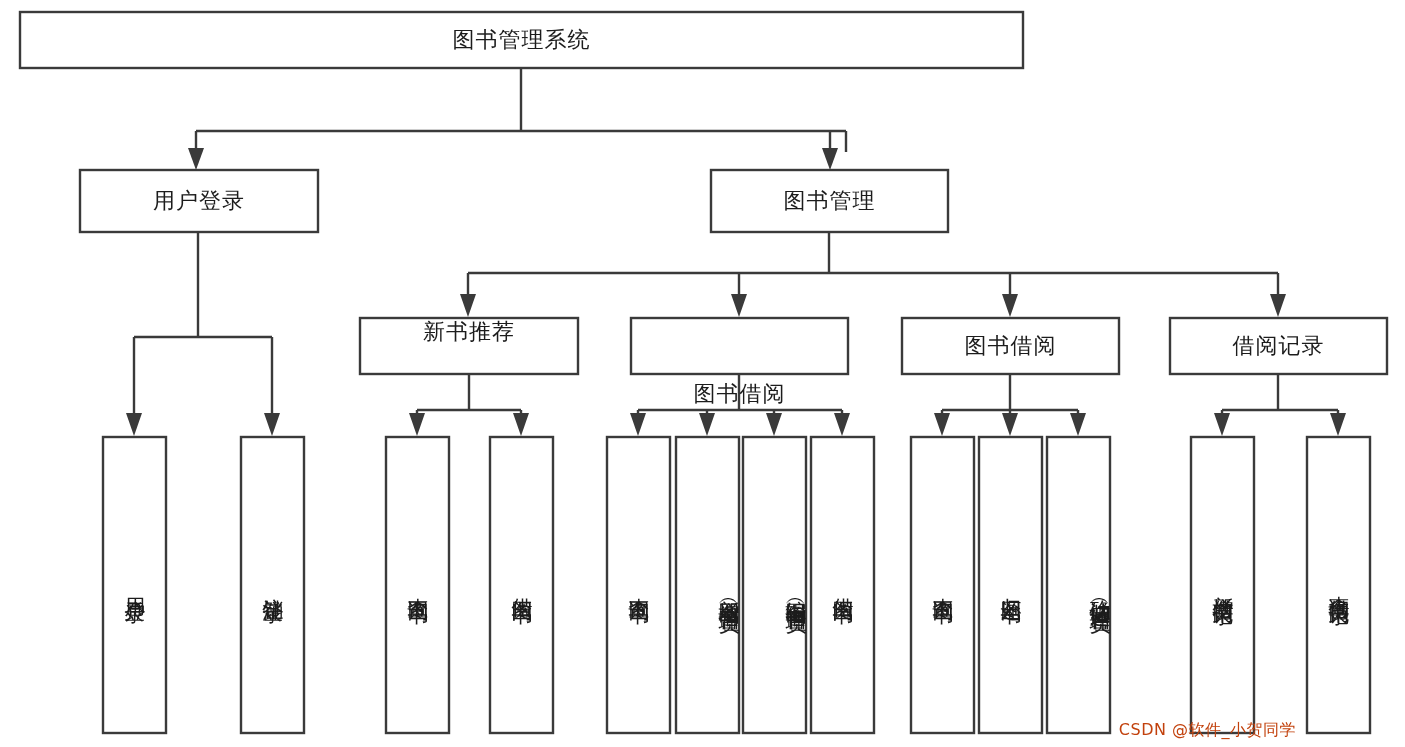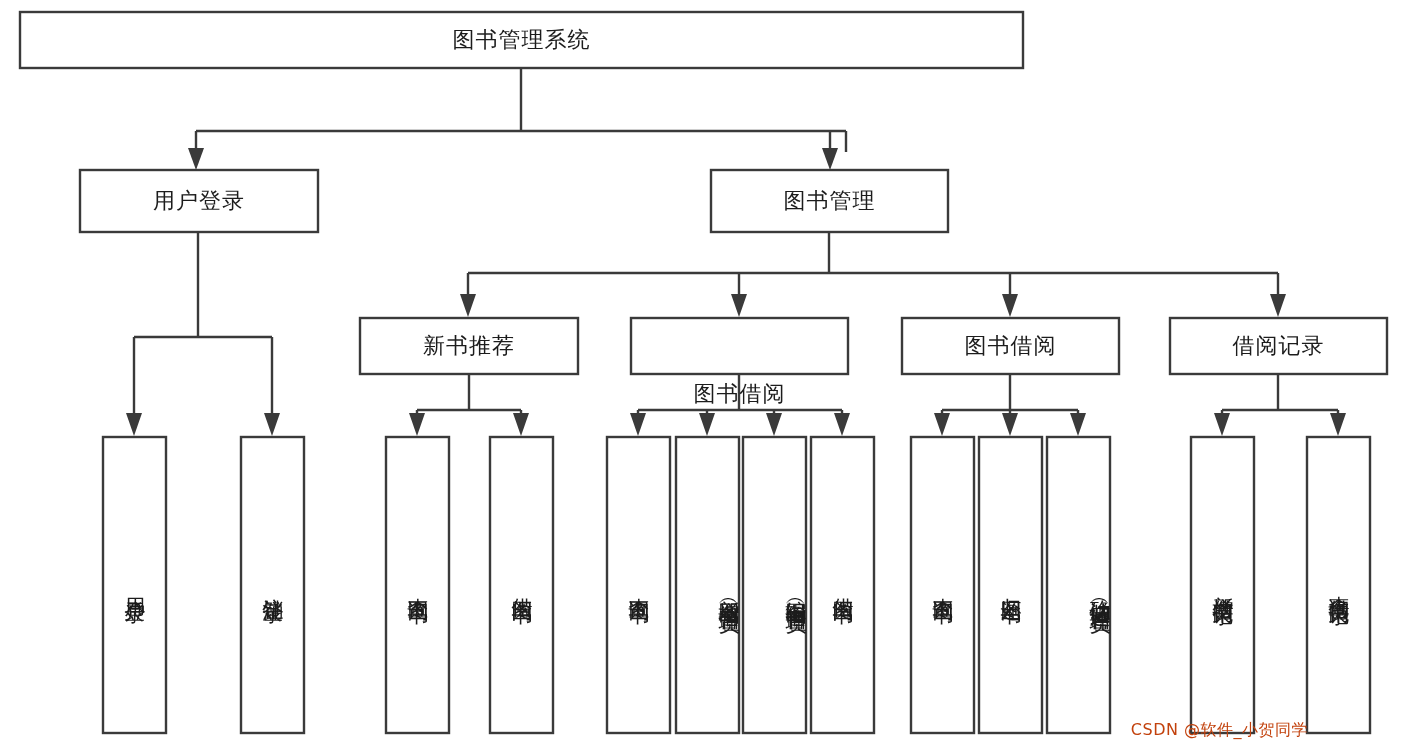--- a/index.html
+++ b/index.html
@@ -12,21 +12,20 @@
     width: 1405px;
     height: 747px;
     font-family: "DejaVu Sans", "Liberation Sans", sans-serif;
     overflow: hidden;
     position: relative;
   }
   #diagram-root {
     position: relative;
     width: 1308px;
     height: 747px;
-    padding-left: 12px;
   }
   svg#tree-svg {
     position: absolute;
     left: 0;
     top: 0;
     width: 1405px;
     height: 747px;
     display: block;
   }
   .node-box {
@@ -197,21 +196,21 @@
 
     <rect class="node-box" x="1191" y="437" width="63" height="296"></rect>
     <rect class="node-box" x="1307" y="437" width="63" height="296"></rect>
   </svg>
 
   <div class="hlabel" style="left:20px; top:12px; width:1003px; height:56px;">图书管理系统</div>
 
   <div class="hlabel" style="left:80px; top:170px; width:238px; height:62px;">用户登录</div>
   <div class="hlabel" style="left:711px; top:170px; width:237px; height:62px;">图书管理</div>
 
-  <div class="hlabel" style="left:360px; top:318px; width:218px; height:56px;">新书推荐</div>
+  <div class="hlabel" style="left:360px; top:304px; width:218px; height:56px;">新书推荐</div>
   <div class="hlabel" style="left:631px; top:318px; width:217px; height:56px;margin-top:48px;">图书借阅</div>
   <div class="hlabel" style="left:902px; top:318px; width:217px; height:56px;">图书借阅</div>
   <div class="hlabel" style="left:1170px; top:318px; width:217px; height:56px;">借阅记录</div>
 
   <div class="vleaf" style="left:103px; top:437px; width:63px; height:296px;">用户登录</div>
   <div class="vleaf" style="left:241px; top:437px; width:63px; height:296px;">注销登录</div>
 
   <div class="vleaf" style="left:386px; top:437px; width:63px; height:296px;">查询图书</div>
   <div class="vleaf" style="left:490px; top:437px; width:63px; height:296px;">借阅图书</div>
 

